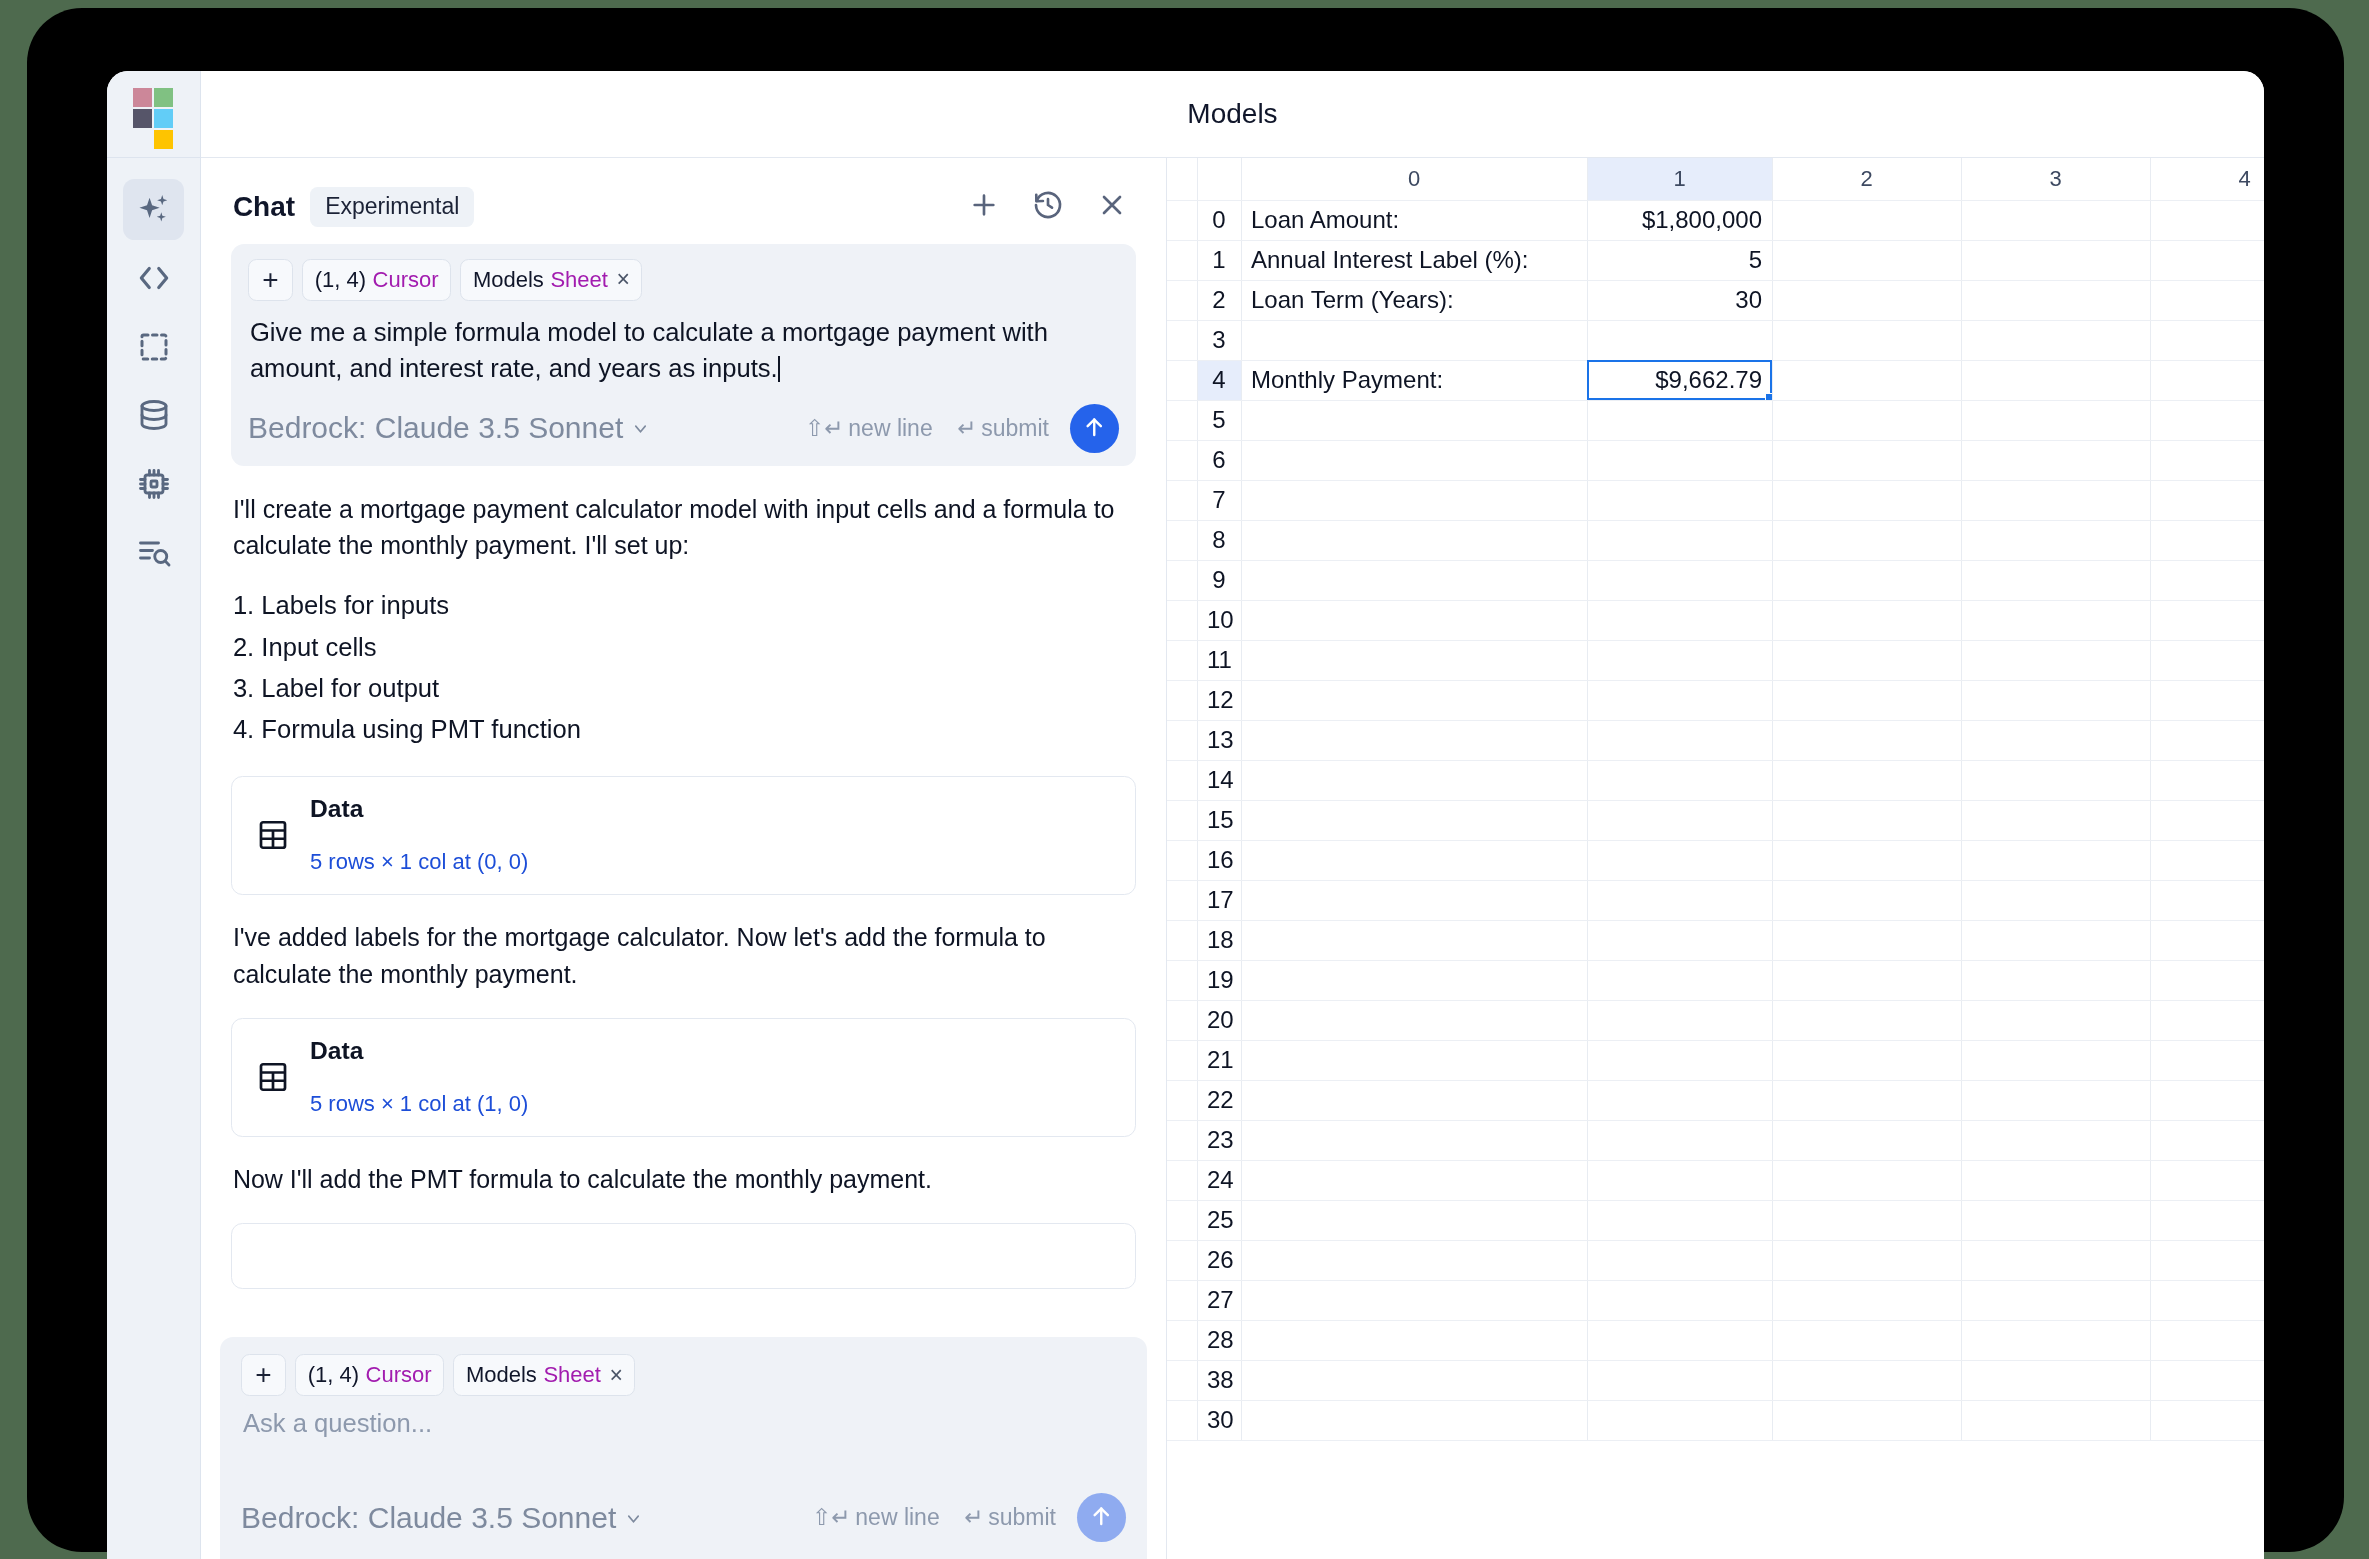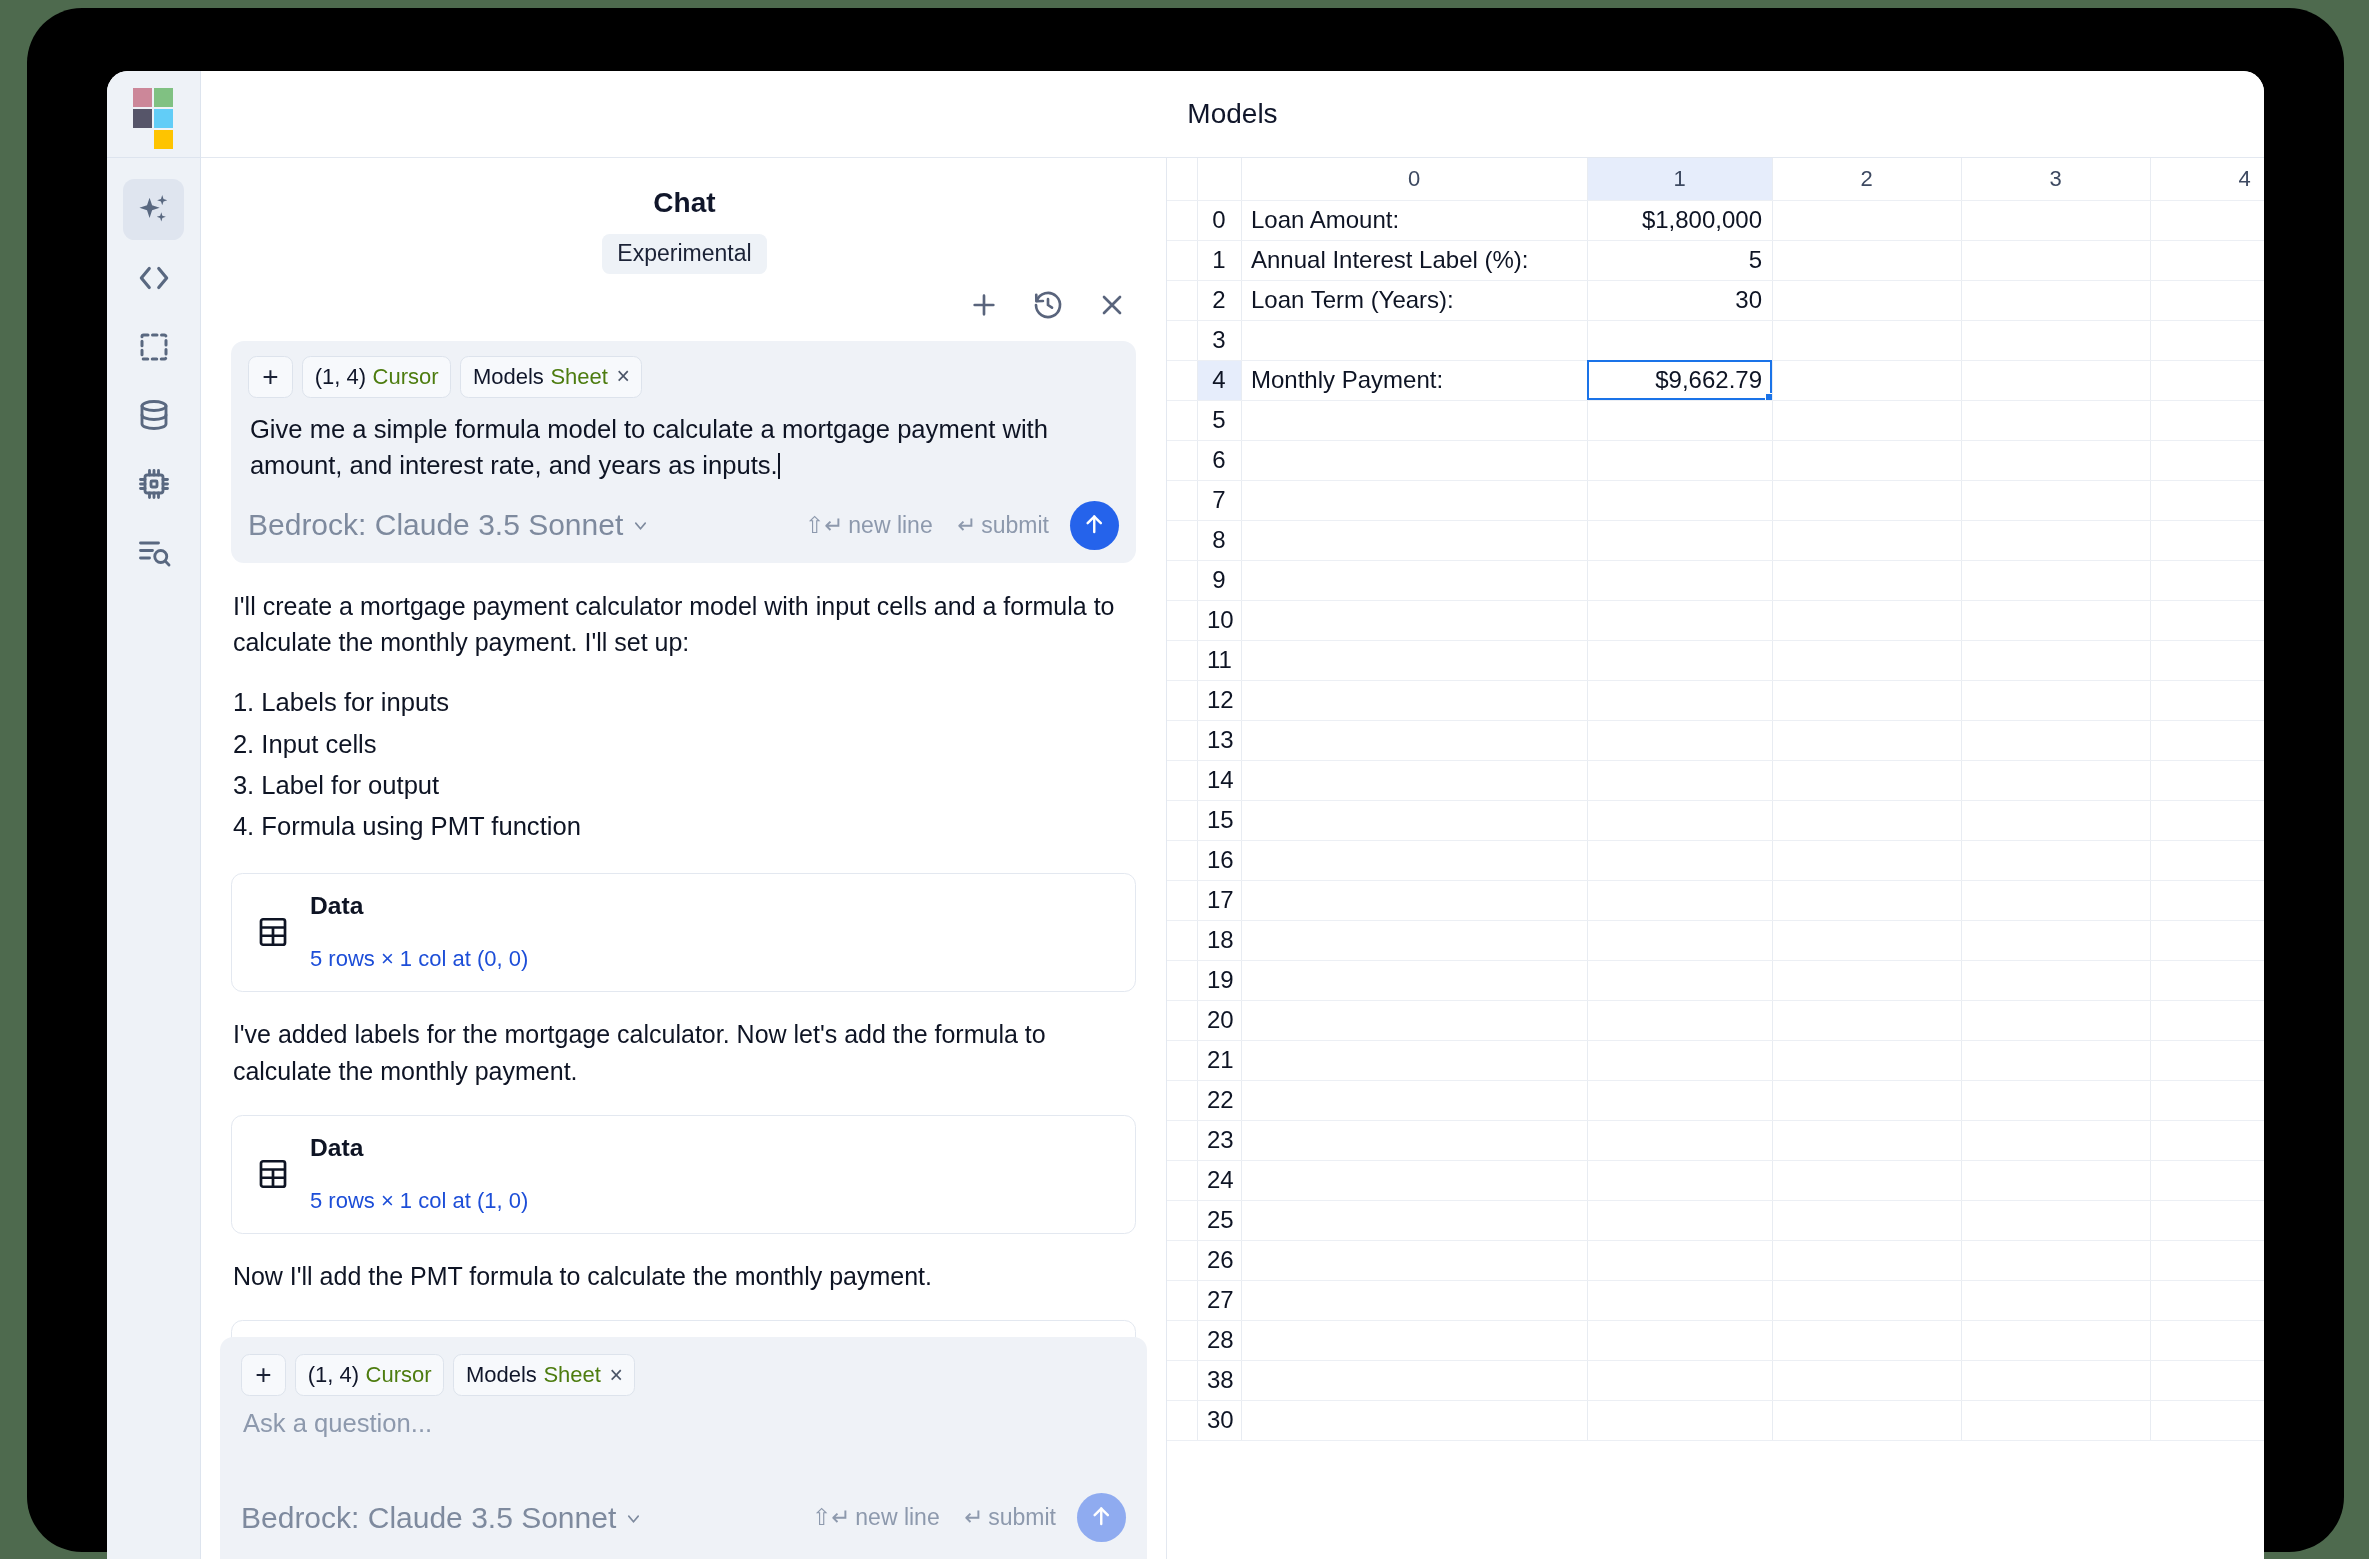--- a/index.html
+++ b/index.html
@@ -123,21 +123,20 @@
   #chat-scroll {
     position: absolute;
     inset: 0;
     padding: 23px 30px 0 30px;
   }
   #chat-header {
     display: flex;
     align-items: center;
     gap: 15px;
     padding: 5.7px 0 17px 1.9px;
-    flex-direction: column;
   }
   #chat-header .chat-title {
     font-size: 28px;
     font-weight: bold;
     color: #10162a;
   }
   .exp-badge {
     background: #eef2f7;
     color: #1b2236;
     font-size: 23px;
@@ -173,21 +172,21 @@
     height: 42px;
     display: flex;
     align-items: center;
     gap: 6.6px;
     padding: 0 11.4px;
     font-size: 22px;
     color: #10162a;
     white-space: nowrap;
   }
   .chip.plus { padding: 0 13.2px; font-size: 28px; color: #1b2236; }
-  .chip .muted { color: #4d7c0f; }
+  .chip .muted { color: #a21caf; }
   .chip .chip-x { color: #4b5costa; }
   .chip-x { color: #4b5568; font-size: 23px; margin-left: 1.9px; }
 
   .composer-text {
     font-size: 25.6px;
     line-height: 1.42;
     color: #0e1424;
     padding: 1.9px 1.9px 0 1.9px;
   }
   .composer-text .caret {

